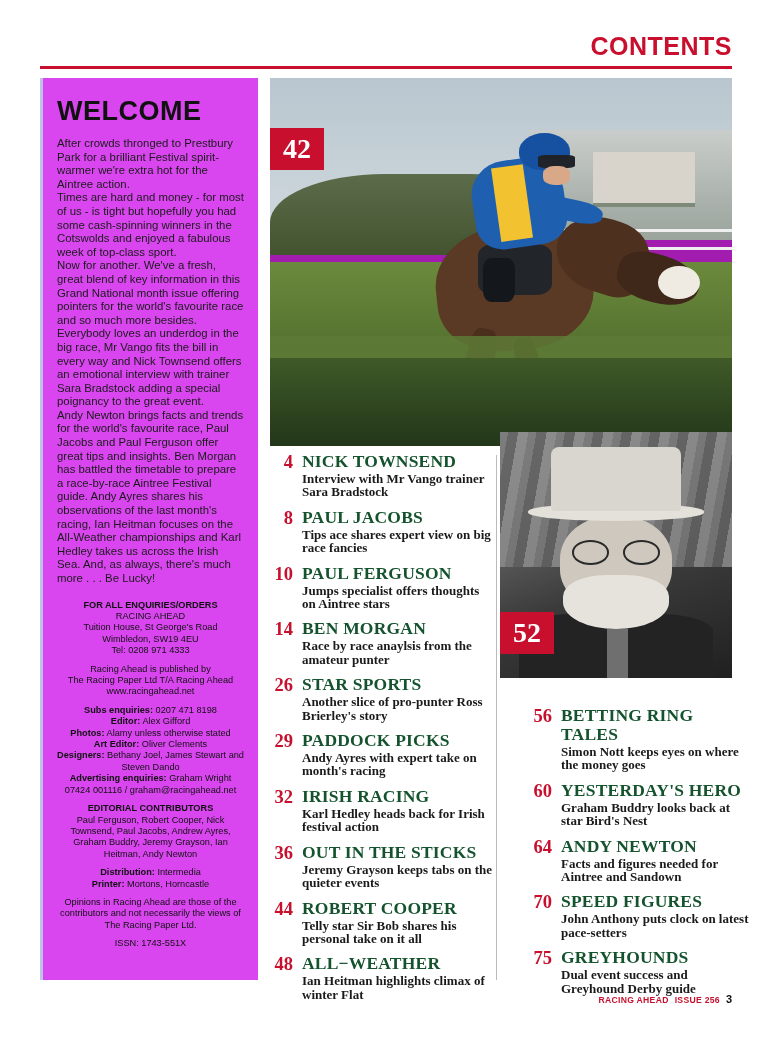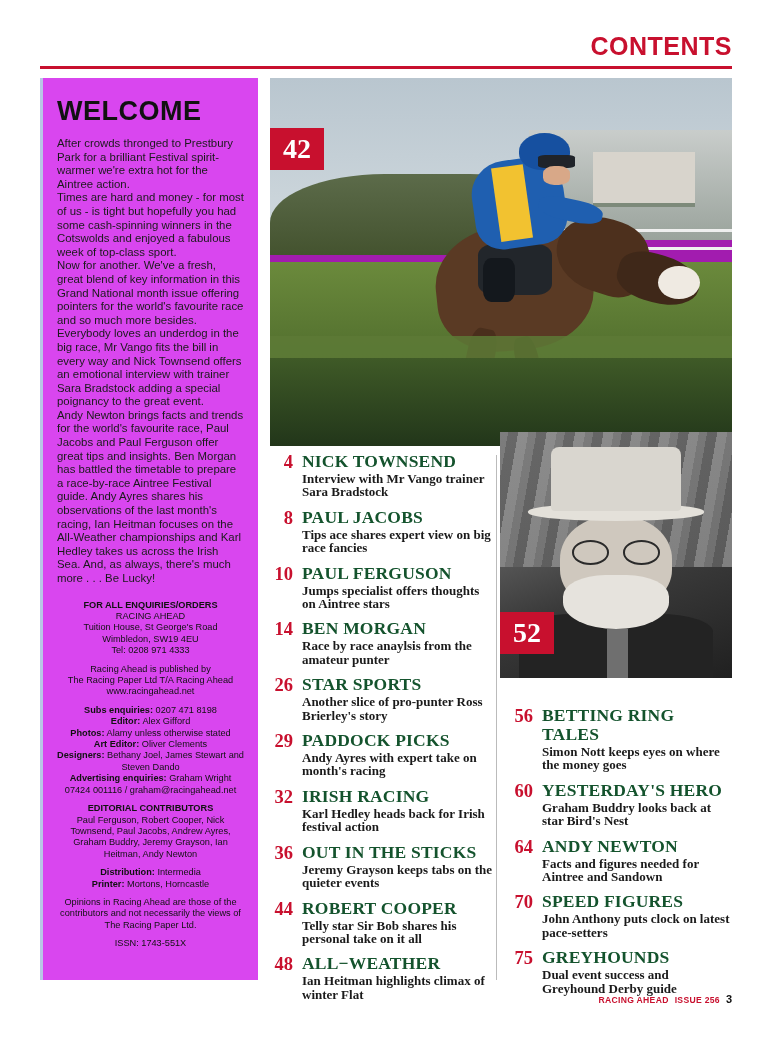--- a/index.html
+++ b/index.html
@@ -237,21 +237,21 @@
   }
 
   
   .divider {
     position:absolute; left:496px; top:455px; width:1px; height:525px;
     background:#bbb;
   }
 
   .list { position: absolute; }
   .list-left { left: 270px; top: 452px; width: 224px; }
-  .list-right { left: 508px; top: 706px; width: 226px; }
+  .list-right { left: 527px; top: 706px; width: 226px; }
 
   .entry { display: flex; margin-bottom: 9px; }
   .entry-num {
     color: #c8102e;
     font-family: "Liberation Serif", serif;
     font-weight: bold;
     font-size: 18.5px;
     width: 32px;
     text-align: right;
     padding-right: 9px;

